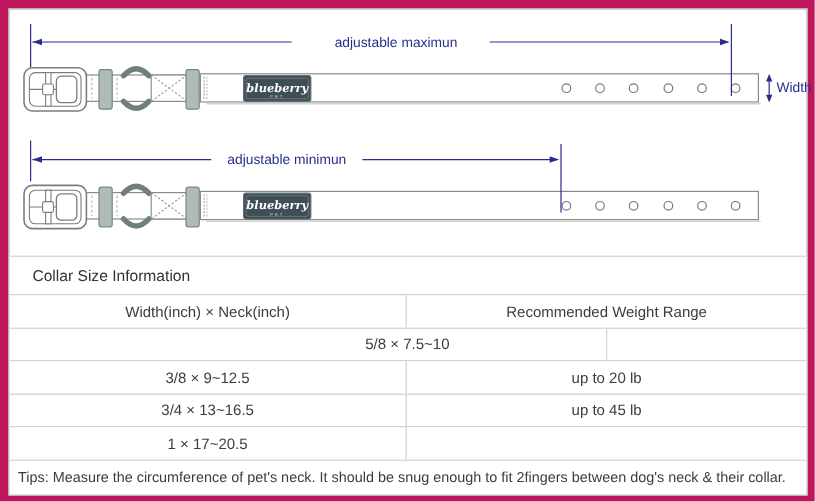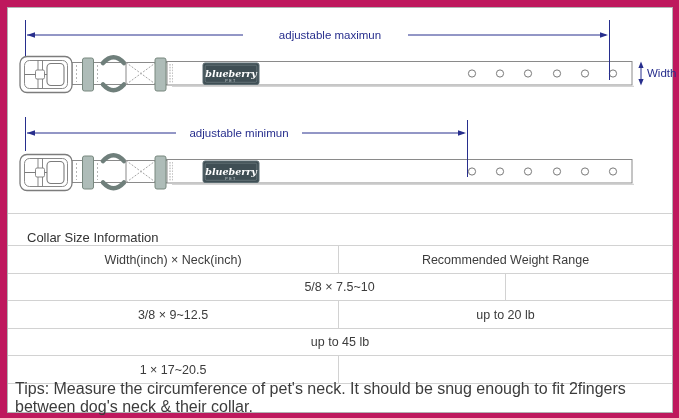--- a/index.html
+++ b/index.html
@@ -1,27 +1,27 @@
 <!DOCTYPE html>
 <html><head>
 <meta charset="utf-8">
 <style>
   html,body{margin:0;padding:0;background:#fff;}
   body{font-family:"Liberation Sans",sans-serif;}
   #canvas{position:relative;width:679px;height:418px;background:#be185d;overflow:hidden;}
   #frame{position:absolute;left:7px;top:7px;width:664px;height:404px;border:1px solid #b2b2b2;background:#fff;}
   #diagram-svg{position:absolute;left:0;top:0;width:679px;height:213px;}
   .trow{position:absolute;left:8px;width:664px;box-sizing:border-box;border-top:1px solid #d2d2d2;display:flex;align-items:center;color:#3c3c3c;font-size:12.5px;background:#fff;}
-  .t-title{top:213px;height:32px;padding-left:19px;font-size:13px;color:#333;align-items:flex-end;}
+  .t-title{top:213px;height:32px;padding-left:19px;font-size:13px;color:#333;}
   .t-header{top:245px;height:28px;}
   .t-r1{top:273px;height:27px;flex-direction:column;}
   .t-r2{top:300px;height:28px;}
   .t-r3{top:328px;height:27px;}
   .t-r4{top:355px;height:28px;}
-  .t-tips{top:383px;height:29px;padding-left:7px;font-size:16px;color:#3c3c3c;}
+  .t-tips{top:383px;height:29px;padding-left:7px;font-size:12px;color:#3c3c3c;}
   .cell-l{width:331px;box-sizing:border-box;border-right:1px solid #d2d2d2;display:flex;align-items:center;justify-content:center;height:100%;text-align:center;}
   .cell-r{flex:1;display:flex;align-items:center;justify-content:center;height:100%;}
   .anno-text{font-size:11.5px;fill:#272e8d;}
   .anno-line{stroke:#272e8d;stroke-width:1;}
   .anno-fill{fill:#272e8d;}
   .outline{stroke:#8a8a8a;fill:#ffffff;}
 </style>
 </head>
 <body>
 
@@ -126,20 +126,21 @@
   </div>
 
   <div class="trow t-r1">
     <div class="cell-l">5/8 × 7.5~10</div>
   </div>
   <div class="trow t-r2">
     <div class="cell-l">3/8 × 9~12.5</div>
     <div class="cell-r">up to 20 lb</div>
   </div>
   <div class="trow t-r3">
+    <div class="cell-l">3/4 × 13~16.5</div>
     <div class="cell-r">up to 45 lb</div>
   </div>
   <div class="trow t-r4">
     <div class="cell-l">1 × 17~20.5</div>
   </div>
 
   <div class="trow t-tips">
     <span>Tips: Measure the circumference of pet's neck. It should be snug enough to fit 2fingers between dog's neck &amp; their collar.</span>
   </div>
 </div>

